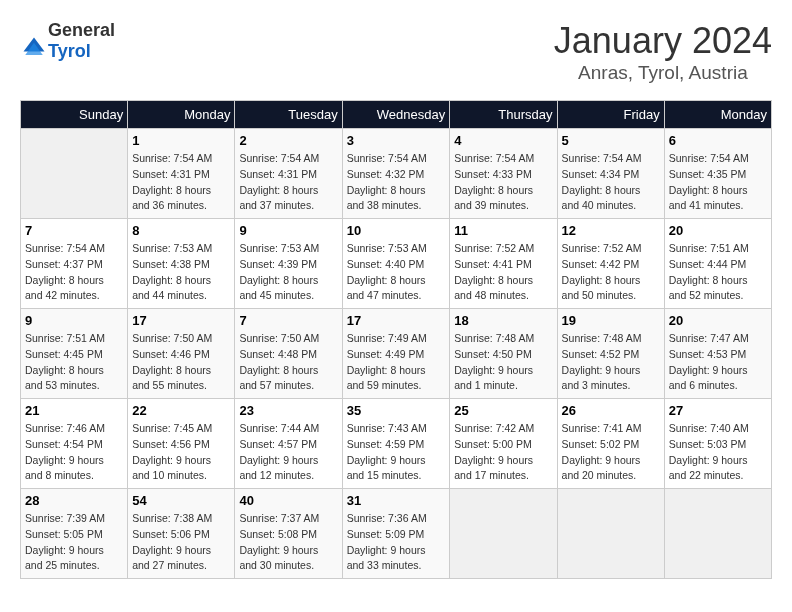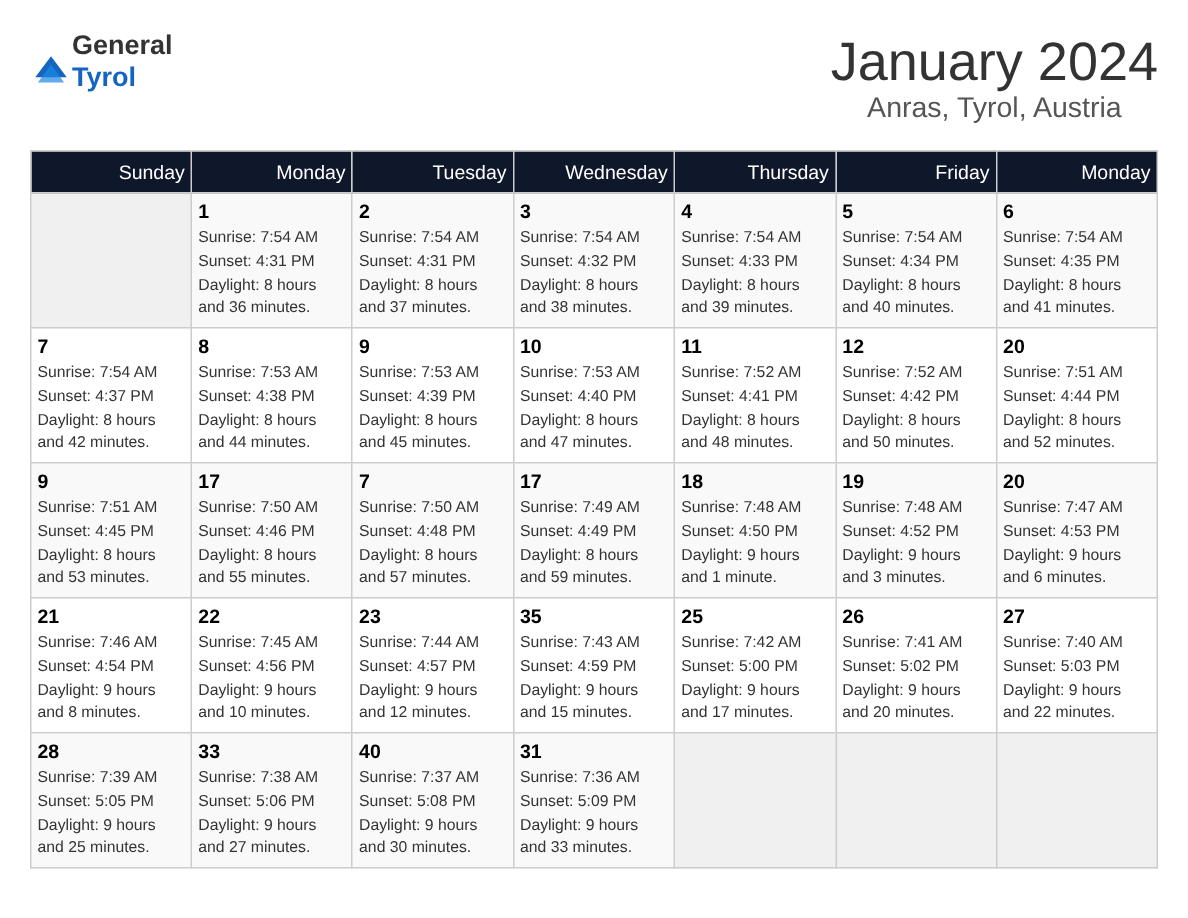--- a/index.html
+++ b/index.html
@@ -236,21 +236,21 @@
           <span class="day-num">27</span>
           <div class="day-info">Sunrise: 7:40 AM<br>Sunset: 5:03 PM<br>Daylight: 9 hours <br>and 22 minutes.</div>
         </td>
       </tr>
       <tr>
         <td>
           <span class="day-num">28</span>
           <div class="day-info">Sunrise: 7:39 AM<br>Sunset: 5:05 PM<br>Daylight: 9 hours <br>and 25 minutes.</div>
         </td>
         <td>
-          <span class="day-num">33</span>
+          <span class="day-num">54</span>
           <div class="day-info">Sunrise: 7:38 AM<br>Sunset: 5:06 PM<br>Daylight: 9 hours <br>and 27 minutes.</div>
         </td>
         <td>
           <span class="day-num">40</span>
           <div class="day-info">Sunrise: 7:37 AM<br>Sunset: 5:08 PM<br>Daylight: 9 hours <br>and 30 minutes.</div>
         </td>
         <td>
           <span class="day-num">31</span>
           <div class="day-info">Sunrise: 7:36 AM<br>Sunset: 5:09 PM<br>Daylight: 9 hours <br>and 33 minutes.</div>
         </td>

